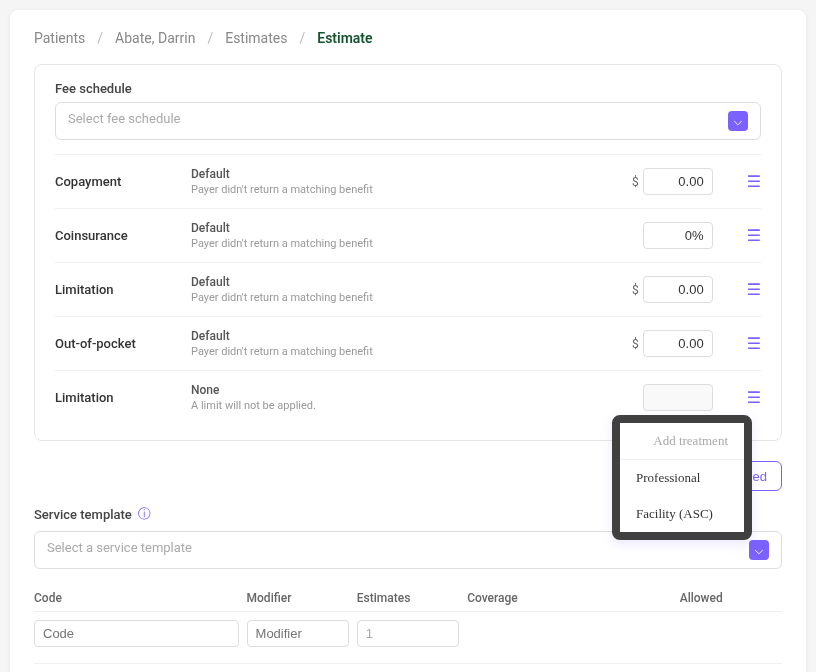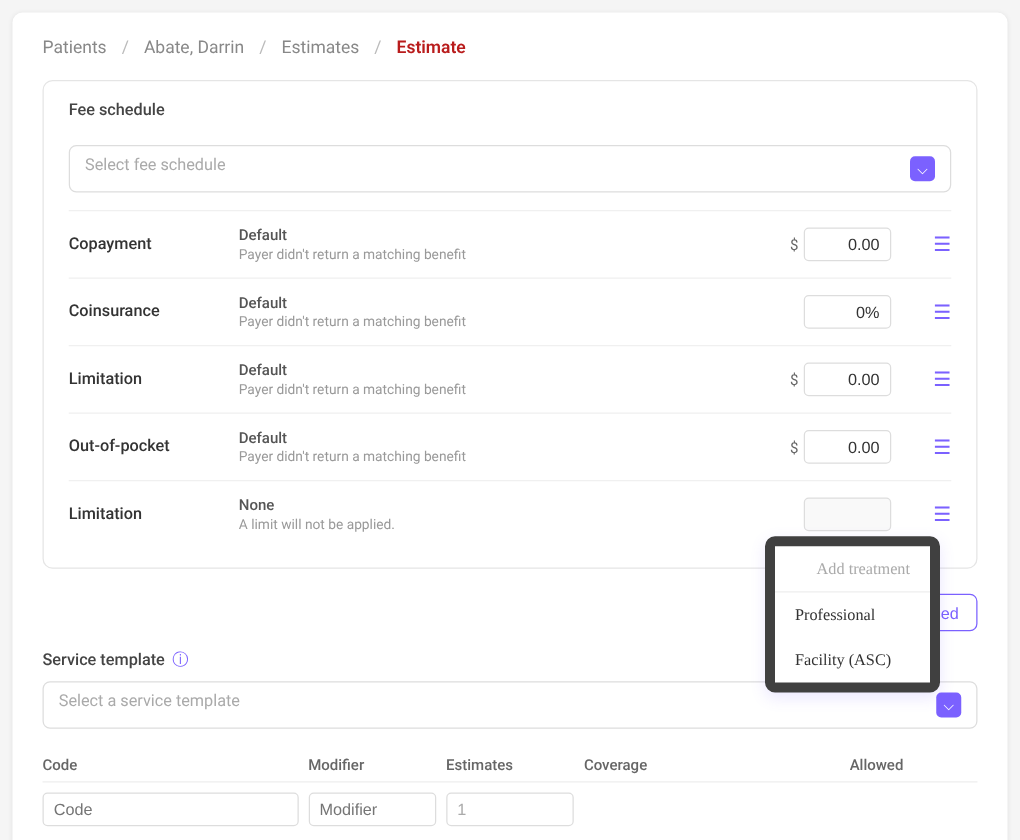--- a/index.html
+++ b/index.html
@@ -31,36 +31,36 @@
       gap: 12px;
     }
     .breadcrumb .crumb-link {
       color: #888;
       cursor: pointer;
     }
     .breadcrumb .crumb-sep {
       color: #bbb;
     }
     .breadcrumb .crumb-current {
-      color: #b91c1c;
+      color: #14532d;
       font-weight: 600;
     }
 
     
     .section-card {
       border: 1px solid #e5e5e5;
       border-radius: 8px;
       padding: 16px 20px;
       margin-bottom: 20px;
     }
     .section-label {
       font-size: 13px;
       font-weight: 500;
       color: #444;
-      margin-bottom: 20px;
+      margin-bottom: 6px;
     }
 
     
     .select-row {
       display: flex;
       align-items: flex-start;
       border: 1px solid #ddd;
       border-radius: 6px;
       padding: 8px 12px;
       justify-content: space-between;

